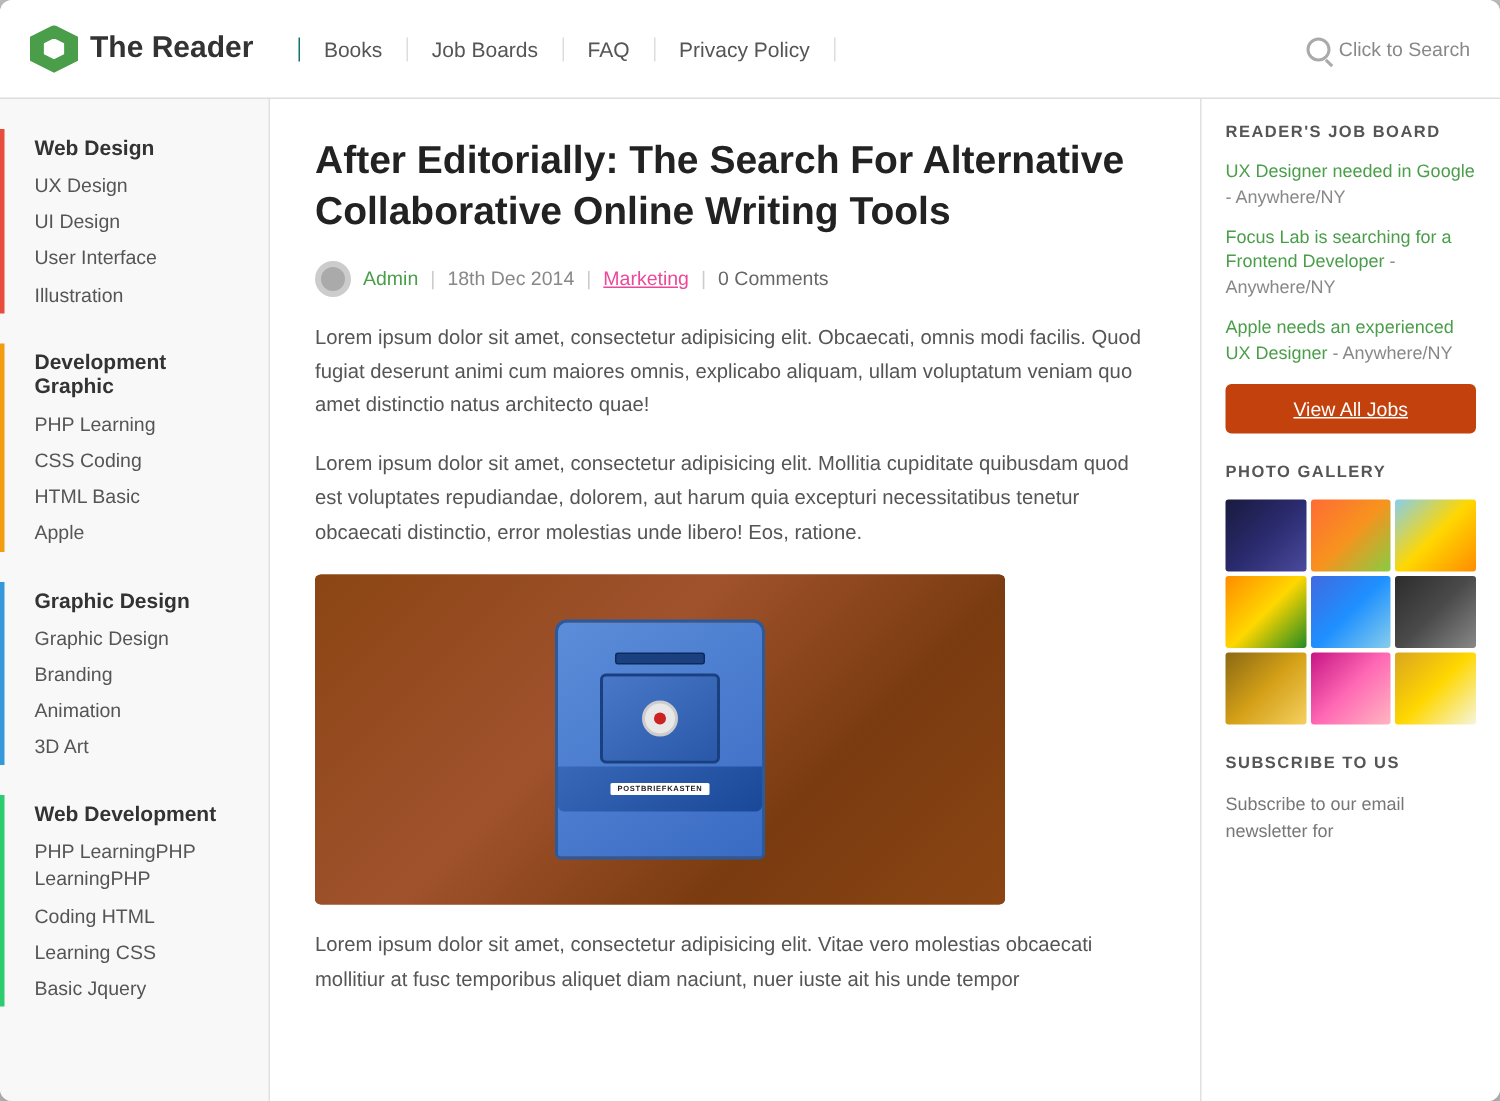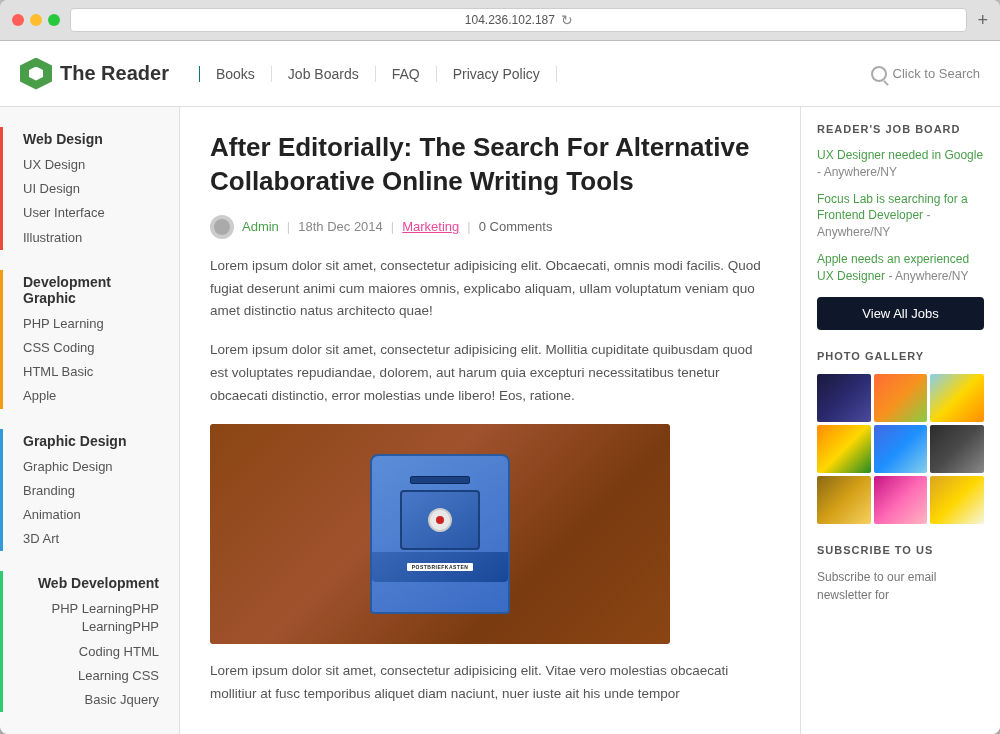--- a/index.html
+++ b/index.html
@@ -35,21 +35,21 @@
     
     
     .sidebar { width: 180px; background: #f8f8f8; border-right: 1px solid #e0e0e0; overflow-y: auto; padding: 20px 0; flex-shrink: 0; }
     .sidebar-section { margin-bottom: 20px; }
     .sidebar-category { font-size: 14px; font-weight: 700; color: #333; padding: 4px 20px 6px; }
     .sidebar-item { font-size: 13px; color: #555; padding: 3px 20px; cursor: pointer; line-height: 1.4; }
     
     .sidebar-accent-1 { border-left: 3px solid #e74c3c; }
     .sidebar-accent-2 { border-left: 3px solid #f39c12; }
     .sidebar-accent-3 { border-left: 3px solid #3498db; }
-    .sidebar-accent-4 { border-left: 3px solid #2ecc71; text-align: right; }
+    .sidebar-accent-4 { border-left: 3px solid #2ecc71; }
     
     
     .main-content { flex: 1; overflow-y: auto; padding: 24px 30px; background: white; }
     
     .article-title { font-size: 26px; font-weight: 700; color: #222; line-height: 1.3; margin-bottom: 16px; }
     
     .article-meta { display: flex; align-items: center; gap: 8px; margin-bottom: 16px; font-size: 13px; color: #888; }
     .avatar-circle { width: 24px; height: 24px; border-radius: 50%; background: #ccc; display: flex; align-items: center; justify-content: center; }
     .avatar-inner { width: 16px; height: 16px; border-radius: 50%; background: #aaa; }
     .meta-author { color: #4a9e4a; font-weight: 500; }
@@ -65,53 +65,41 @@
     
     
     .right-sidebar { width: 200px; background: white; border-left: 1px solid #e0e0e0; padding: 16px; overflow-y: auto; flex-shrink: 0; }
     
     .widget-title { font-size: 11px; font-weight: 700; color: #555; letter-spacing: 1px; text-transform: uppercase; margin-bottom: 12px; }
     
     .job-item { margin-bottom: 10px; font-size: 12px; line-height: 1.4; }
     .job-link { color: #4a9e4a; cursor: pointer; }
     .job-loc { color: #888; }
     
-    .view-jobs-btn { display: block; width: 100%; background: #0f172a; color: white; border: none; padding: 9px; border-radius: 4px; font-size: 13px; cursor: pointer; text-align: center; margin: 12px 0 20px; }
+    .view-jobs-btn { display: block; width: 100%; background: #c2410c; color: white; border: none; padding: 9px; border-radius: 4px; font-size: 13px; cursor: pointer; text-align: center; margin: 12px 0 20px; text-decoration: underline; }
     
     .photo-gallery { display: grid; grid-template-columns: 1fr 1fr 1fr; gap: 3px; margin-bottom: 20px; }
     .gallery-item { height: 48px; border-radius: 2px; overflow: hidden; }
     .g1 { background: linear-gradient(135deg, #1a1a3e, #2a2a6e, #4a4a9e); }
     .g2 { background: linear-gradient(135deg, #ff6b35, #f7931e, #88cc44); }
     .g3 { background: linear-gradient(135deg, #87CEEB, #ffd700, #ff8c00); }
     .g4 { background: linear-gradient(135deg, #ff8c00, #ffd700, #228b22); }
     .g5 { background: linear-gradient(135deg, #4169e1, #1e90ff, #87ceeb); }
     .g6 { background: linear-gradient(135deg, #2c2c2c, #4a4a4a, #888); }
     .g7 { background: linear-gradient(135deg, #8b6914, #d4a017, #f5d060); }
     .g8 { background: linear-gradient(135deg, #c71585, #ff69b4, #ffb6c1); }
     .g9 { background: linear-gradient(135deg, #daa520, #ffd700, #f5f5dc); }
     
     .subscribe-text { font-size: 12px; color: #777; line-height: 1.5; }
   </style>
 </head>
 <body>
 
 <div class="browser-window">
 
-  <div class="browser-chrome">
-    <div class="traffic-lights">
-      <div class="tl tl-red"></div>
-      <div class="tl tl-yellow"></div>
-      <div class="tl tl-green"></div>
-    </div>
-    <div class="address-bar">
-      <span>104.236.102.187</span>
-      <span class="refresh-icon">↻</span>
-    </div>
-    <div class="new-tab-btn">+</div>
-  </div>
 
   <div class="site-header">
     <div class="logo">
       <div class="logo-hex">
         <div class="logo-hex-inner"></div>
       </div>
       <span class="logo-text">The Reader</span>
     </div>
     <div class="nav-links">
       <a class="nav-link">Books</a>

